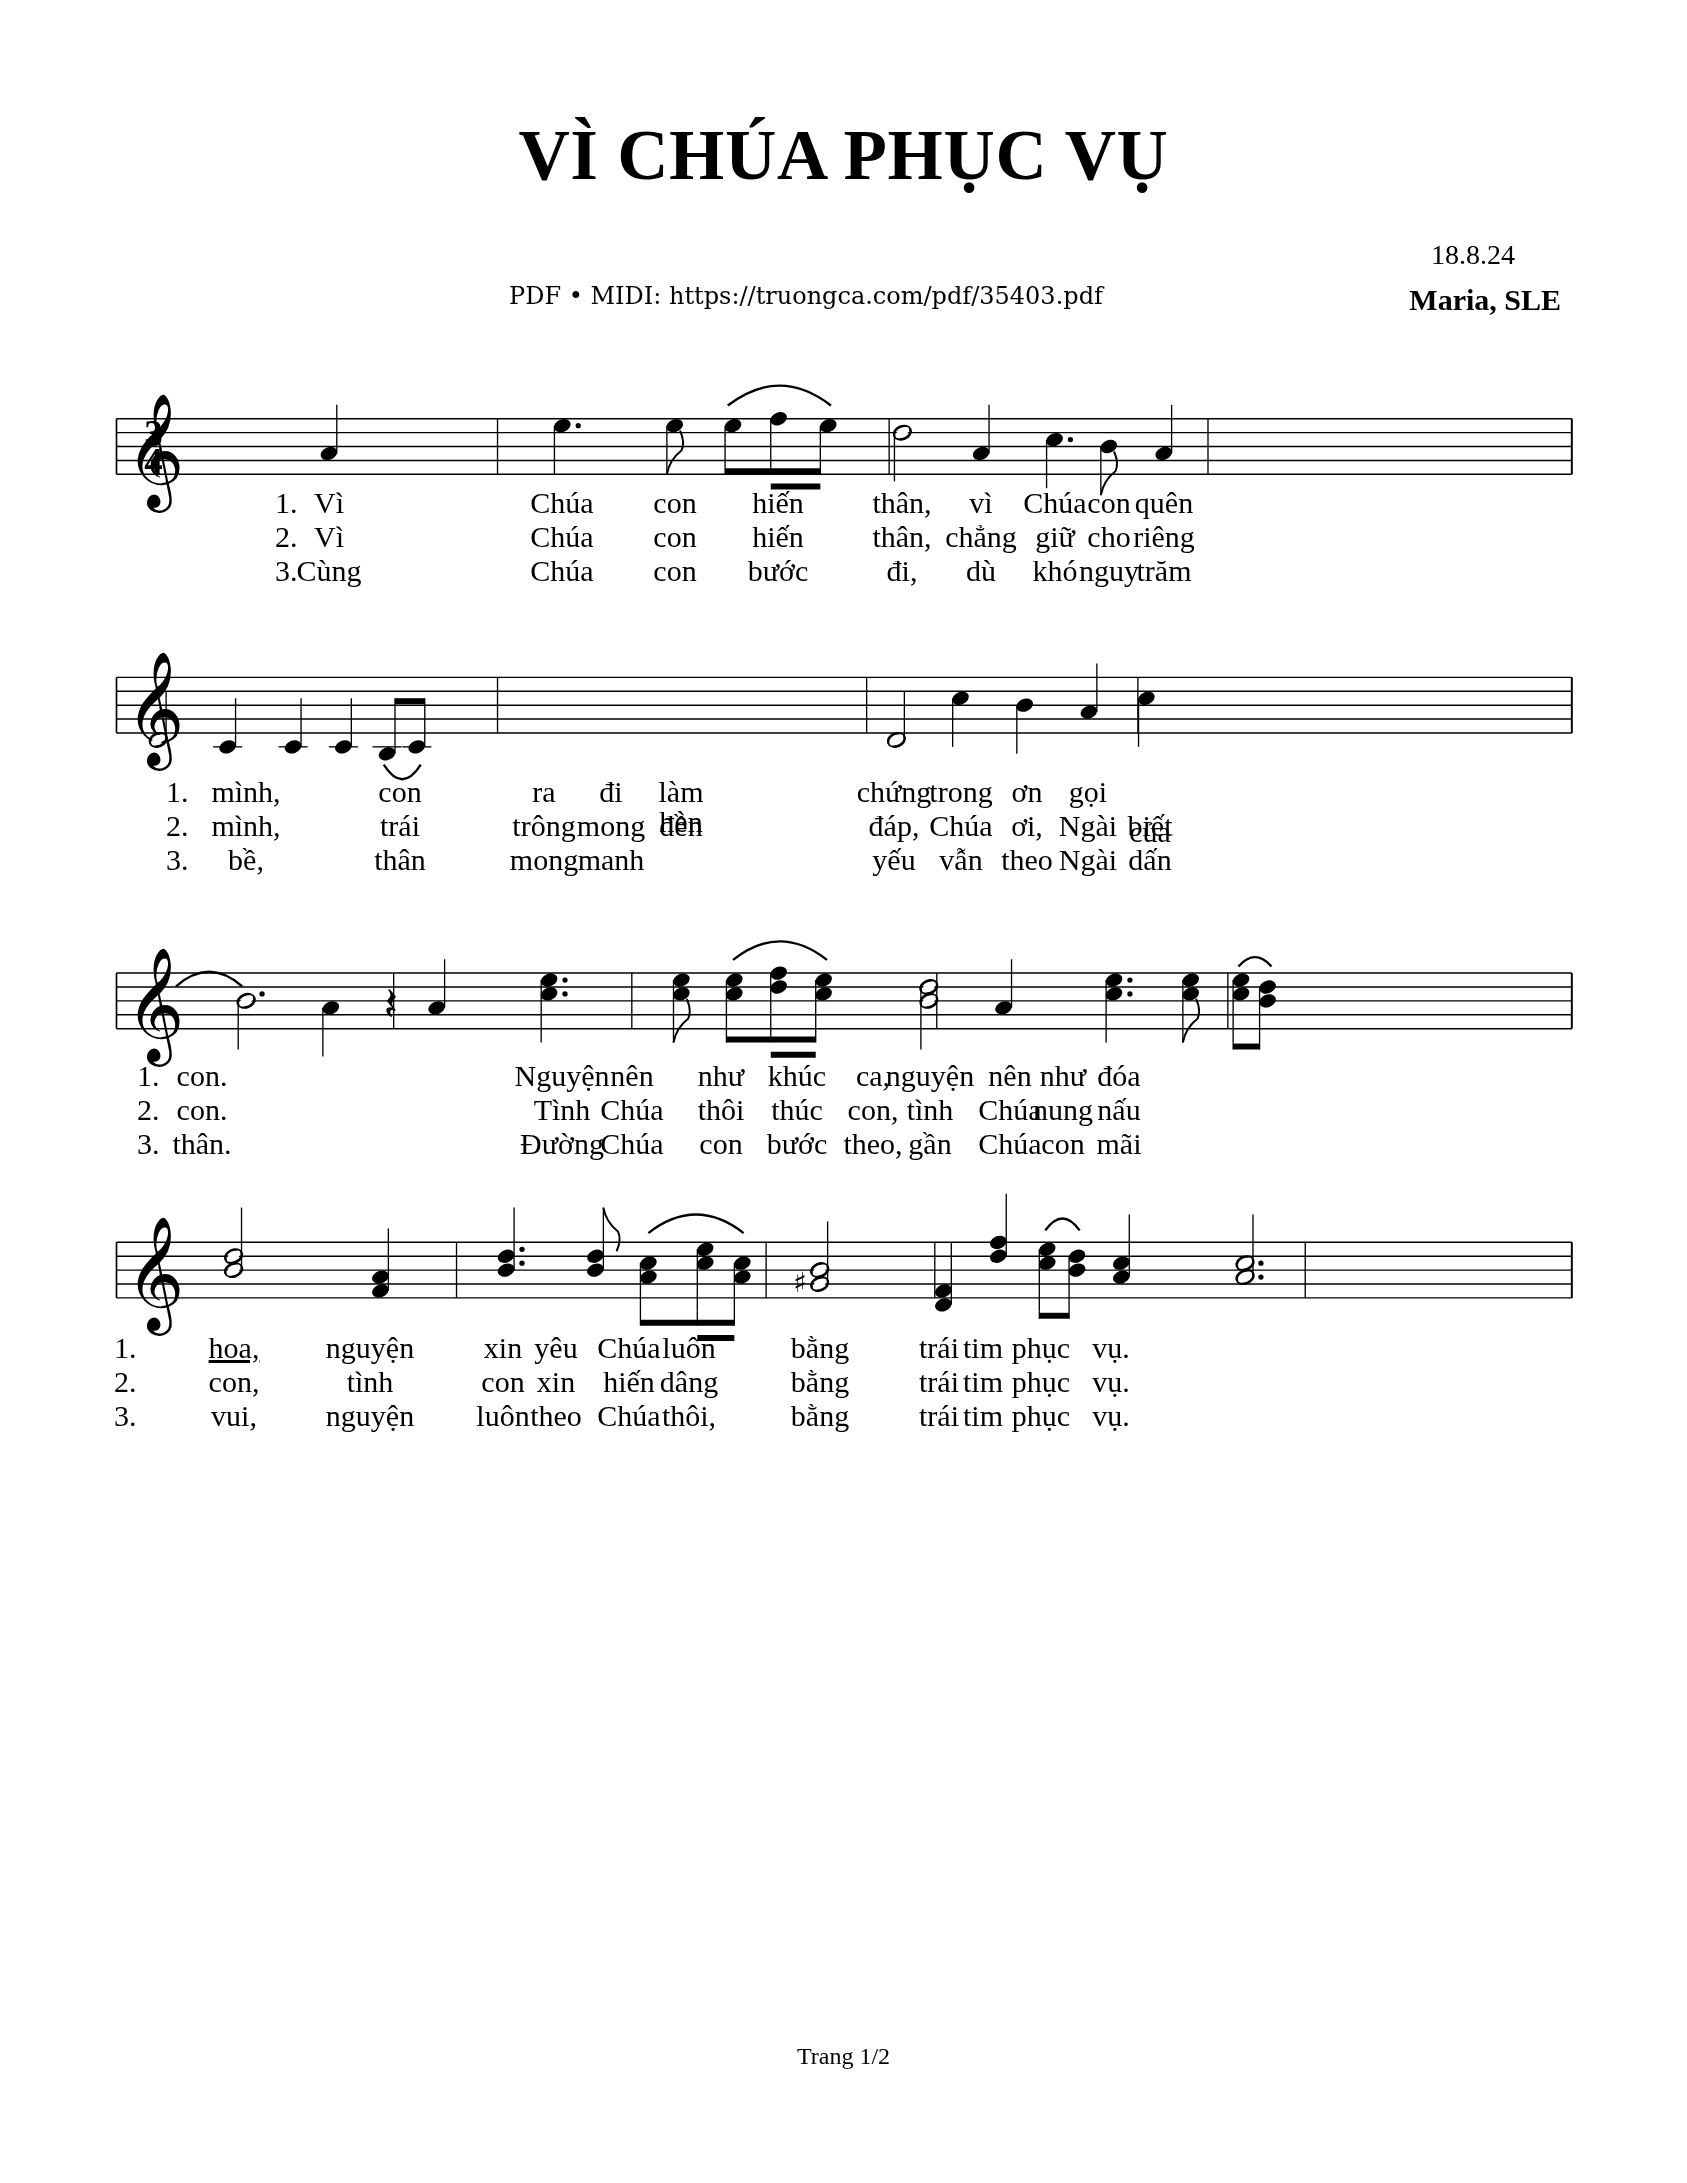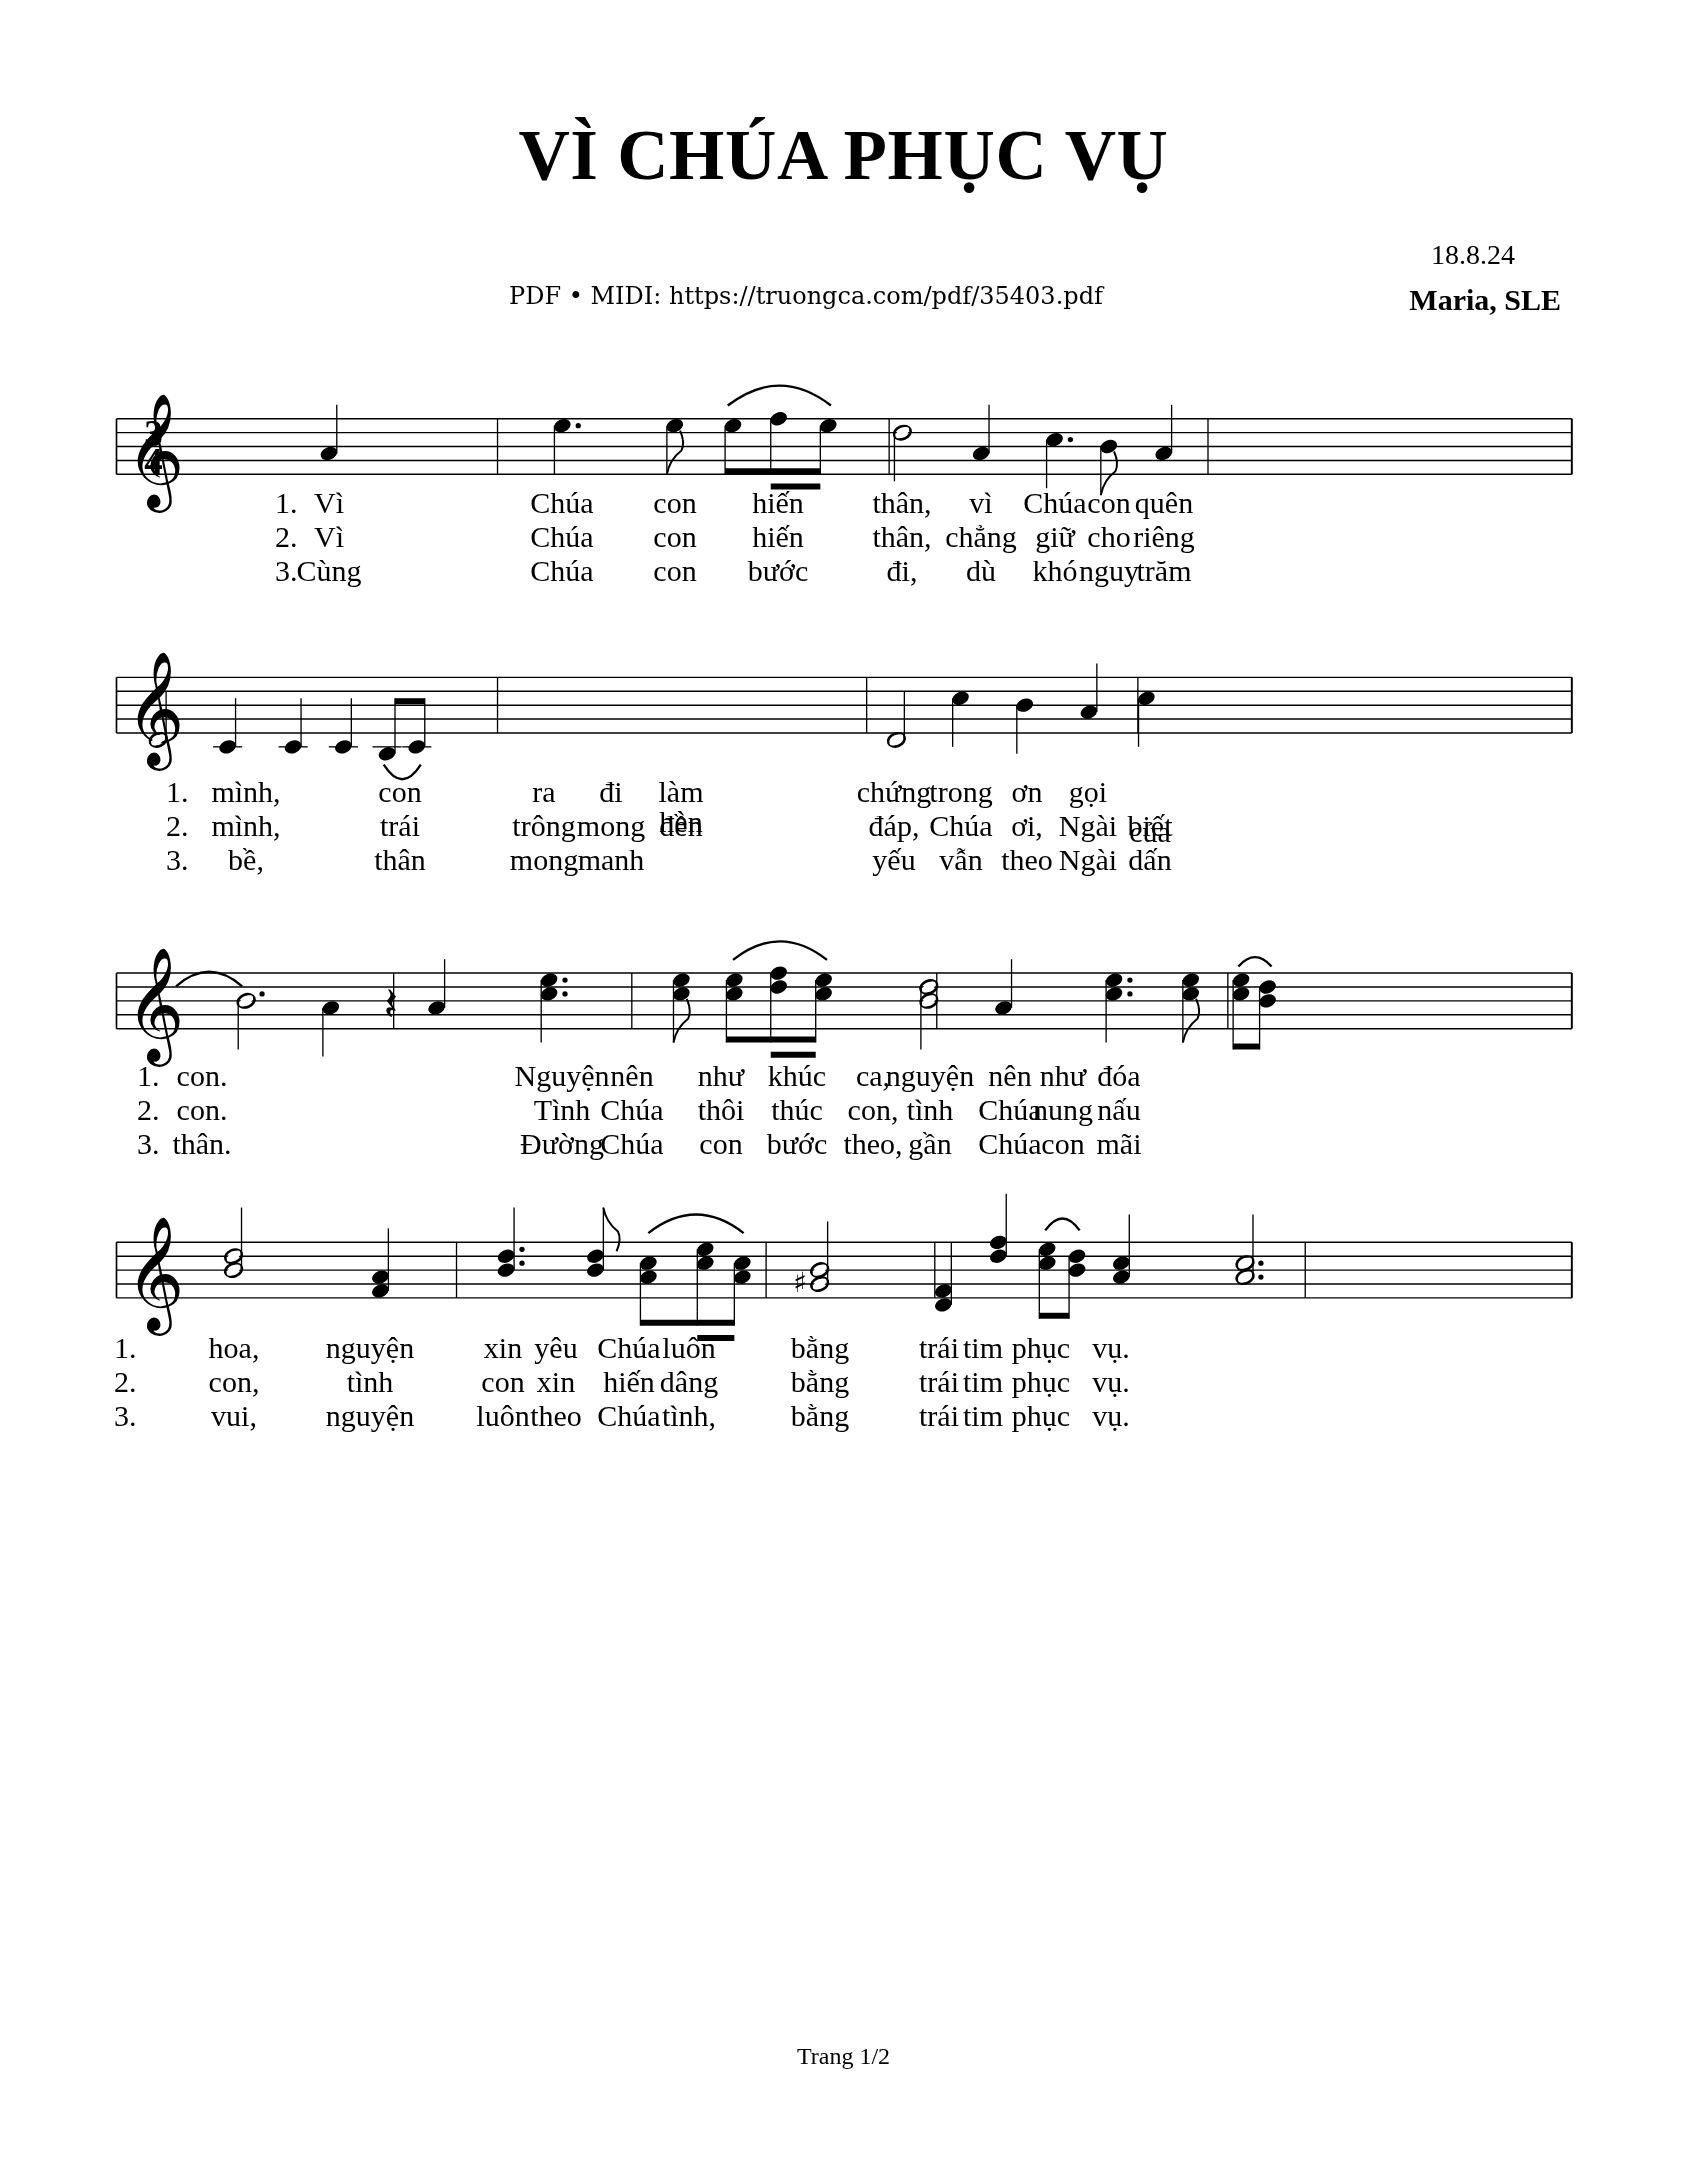--- a/index.html
+++ b/index.html
@@ -514,21 +514,21 @@
       <line x1="968" x2="968" y1="2004" y2="2004" stroke="#000" stroke-width="2"></line>
       <line x1="1054" x2="1054" y1="1983" y2="2004" stroke="#000" stroke-width="2"></line>
       <line x1="1110" x2="1110" y1="2004" y2="2004" stroke="#000" stroke-width="2"></line>
       <polygon points="1571,1993.5 1616,1993.5 1616,1984.5 1571,1984.5" fill="#000"></polygon>
       <line x1="1571" x2="1571" y1="1983" y2="1993.5" stroke="#000" stroke-width="2"></line>
       <line x1="1616" x2="1616" y1="1993.5" y2="1993.5" stroke="#000" stroke-width="2"></line>
       <path d="M980 1864 Q 1052 1808 1124 1864" fill="none" stroke="#000" stroke-width="3.5"></path>
       <path d="M1580 1860 Q 1606 1824 1632 1860" fill="none" stroke="#000" stroke-width="3.5"></path>
     </svg>
     <span class="vnum" style="left: 114px; top: 1333px;">1.</span>
-    <span class="lyric" style="left: 234px; top: 1333px;">hoa,</span>
+    <span class="lyric" style="left: 234px; top: 1333px; text-decoration: underline;">hoa,</span>
     <span class="lyric" style="left: 370px; top: 1333px;">nguyện</span>
     <span class="lyric" style="left: 503px; top: 1333px;">xin</span>
     <span class="lyric" style="left: 556px; top: 1333px;">yêu</span>
     <span class="lyric" style="left: 629px; top: 1333px;">Chúa</span>
     <span class="lyric" style="left: 689px; top: 1333px;">luôn</span>
     <span class="lyric" style="left: 820px; top: 1333px;">bằng</span>
     <span class="lyric" style="left: 939px; top: 1333px;">trái</span>
     <span class="lyric" style="left: 983px; top: 1333px;">tim</span>
     <span class="lyric" style="left: 1041px; top: 1333px;">phục</span>
     <span class="lyric" style="left: 1111px; top: 1333px;">vụ.</span>
@@ -543,21 +543,21 @@
     <span class="lyric" style="left: 939px; top: 1367px;">trái</span>
     <span class="lyric" style="left: 983px; top: 1367px;">tim</span>
     <span class="lyric" style="left: 1041px; top: 1367px;">phục</span>
     <span class="lyric" style="left: 1111px; top: 1367px;">vụ.</span>
     <span class="vnum" style="left: 114px; top: 1401px;">3.</span>
     <span class="lyric" style="left: 234px; top: 1401px;">vui,</span>
     <span class="lyric" style="left: 370px; top: 1401px;">nguyện</span>
     <span class="lyric" style="left: 503px; top: 1401px;">luôn</span>
     <span class="lyric" style="left: 556px; top: 1401px;">theo</span>
     <span class="lyric" style="left: 629px; top: 1401px;">Chúa</span>
-    <span class="lyric" style="left: 689px; top: 1401px;">tình,</span>
+    <span class="lyric" style="left: 689px; top: 1401px;">thôi,</span>
     <span class="lyric" style="left: 820px; top: 1401px;">bằng</span>
     <span class="lyric" style="left: 939px; top: 1401px;">trái</span>
     <span class="lyric" style="left: 983px; top: 1401px;">tim</span>
     <span class="lyric" style="left: 1041px; top: 1401px;">phục</span>
     <span class="lyric" style="left: 1111px; top: 1401px;">vụ.</span>
   </div>
 
 <div class="footer">Trang 1/2</div>
 
 

